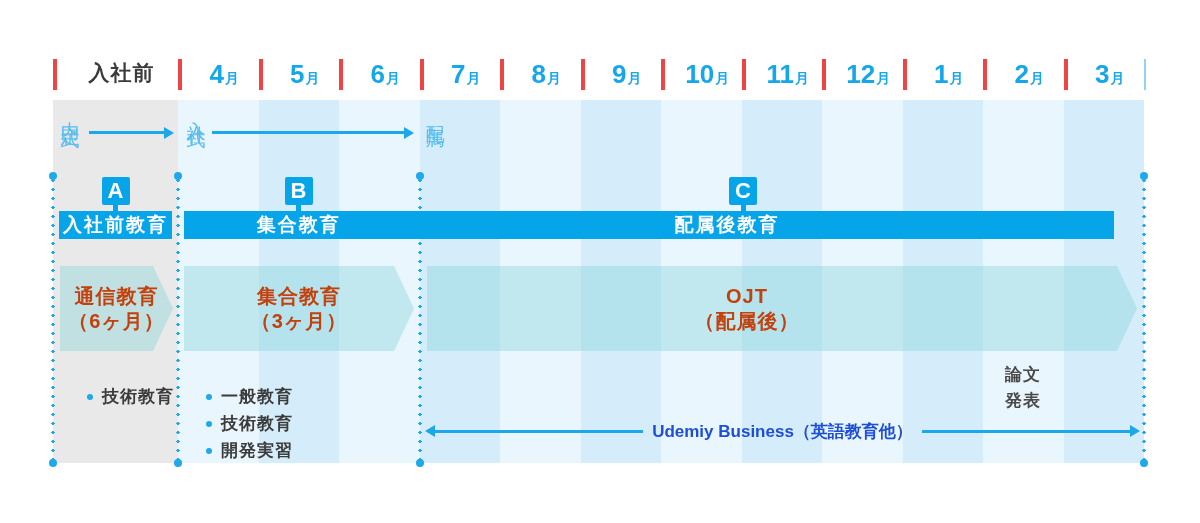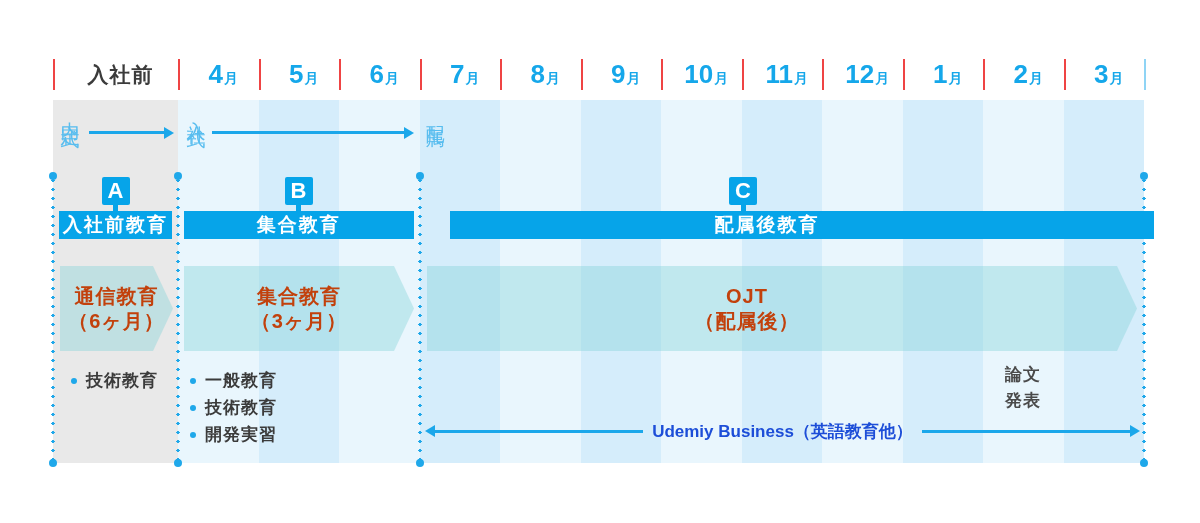--- a/index.html
+++ b/index.html
@@ -3,21 +3,21 @@
 <meta charset="utf-8">
 <style>
   html,body{margin:0;padding:0;background:#ffffff;}
   .canvas{
     position:relative;width:1200px;height:523px;background:#ffffff;overflow:hidden;
     font-family:"Liberation Sans","DejaVu Sans",sans-serif;
     -webkit-font-smoothing:antialiased;
   }
   
   .scale{position:absolute;left:53px;top:59px;height:31px;display:flex;z-index:4;}
-  .hcell{box-sizing:border-box;border-left:2px solid #ef4444;display:flex;align-items:center;justify-content:center;padding-left:8px;}
+  .hcell{box-sizing:border-box;border-left:4px solid #ef4444;display:flex;justify-content:center;padding-left:8px;}
   .hcell.pre{width:125px;color:#3b3b3b;font-size:21px;font-weight:bold;letter-spacing:1px;}
   .hcell.mo{width:80.5px;color:#15a7ea;font-weight:bold;}
   .hcell.mo .num{font-size:26px;}
   .hcell.mo .tsuki{font-size:14px;margin-left:1px;}
   .hend{width:0;border-left:2px solid #8fd4f5;}
   
   .stripes{position:absolute;left:53px;top:100px;height:363px;display:flex;z-index:1;}
   .col{height:100%;}
   .col.gray{width:125px;background:#e9e9e9;}
   .col.light{width:80.5px;background:#e9f6fd;}
@@ -42,21 +42,21 @@
   
   .bar{position:absolute;top:211px;height:28px;background:#06a4e9;color:#fff;
     display:flex;align-items:center;justify-content:center;font-size:19px;font-weight:bold;
     letter-spacing:2px;z-index:6;box-sizing:border-box;}
   
   .chev{position:absolute;top:266px;height:85px;background:rgba(135,212,216,0.42);
     clip-path:polygon(0 0,calc(100% - 20px) 0,100% 50%,calc(100% - 20px) 100%,0 100%);
     display:flex;flex-direction:column;align-items:center;justify-content:center;
     color:#c2410c;font-size:20px;font-weight:bold;letter-spacing:1px;line-height:25px;z-index:5;box-sizing:border-box;}
   
-  .blist{position:absolute;z-index:5;list-style:none;margin:0;padding:0;}
+  .blist{position:absolute;z-index:5;list-style:none;margin:16px;padding:0;}
   .blist li{display:flex;align-items:center;height:27px;color:#3b3b3b;font-size:17px;font-weight:bold;letter-spacing:1px;}
   .blist li::before{content:"";width:6px;height:6px;border-radius:50%;background:#1fa8ea;margin-right:9px;flex:none;}
   
   .ronbun{position:absolute;left:983px;top:362px;width:80px;text-align:center;z-index:5;
     color:#4a4a4a;font-size:17px;font-weight:bold;line-height:26px;letter-spacing:1px;}
   .udemy{position:absolute;left:425px;top:422px;width:715px;height:18px;display:flex;align-items:center;z-index:5;}
   .udemy .seg{flex:1;height:3px;background:#1ba7ea;}
   .udemy .head-l{width:0;height:0;border-right:10px solid #1ba7ea;border-top:6px solid transparent;border-bottom:6px solid transparent;flex:none;}
   .udemy .head-r{width:0;height:0;border-left:10px solid #1ba7ea;border-top:6px solid transparent;border-bottom:6px solid transparent;flex:none;}
   .udemy .lbl{margin:0 9px;color:#1d4ed8;font-size:17px;font-weight:bold;white-space:nowrap;flex:none;}
@@ -139,21 +139,21 @@
   <div class="badge" style="left:101.5px;">A</div>
   <div class="badge" style="left:284.5px;">B</div>
   <div class="badge" style="left:729px;">C</div>
 
   <div class="bar" style="left:59px;width:113px;">
       <span>入社前教育</span>
     </div>
   <div class="bar" style="left:184px;width:229.5px;">
       <span>集合教育</span>
     </div>
-  <div class="bar" style="left:450px;width:704px;padding-right:70px;">
+  <div class="bar" style="left:410px;width:704px;padding-right:70px;">
       <span>配属後教育</span>
     </div>
 
   <div class="chev" style="left:60px;width:113px;">
     <span>通信教育</span>
     <span>（6ヶ月）</span>
   </div>
   <div class="chev" style="left:184px;width:230px;">
     <span>集合教育</span>
     <span>（3ヶ月）</span>

